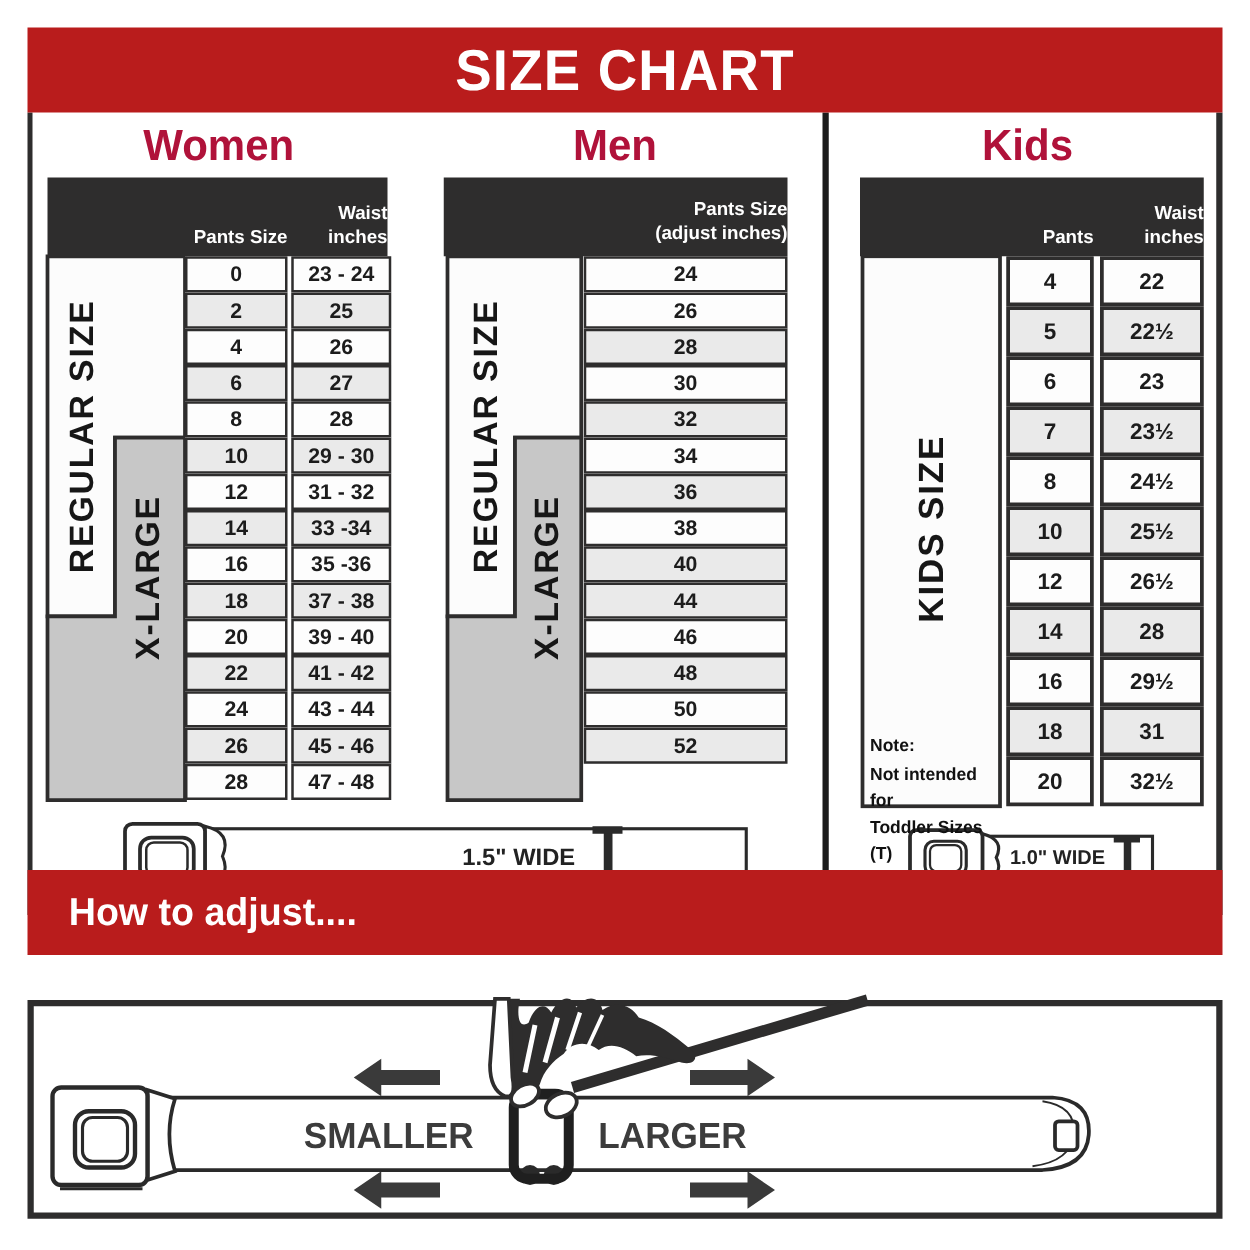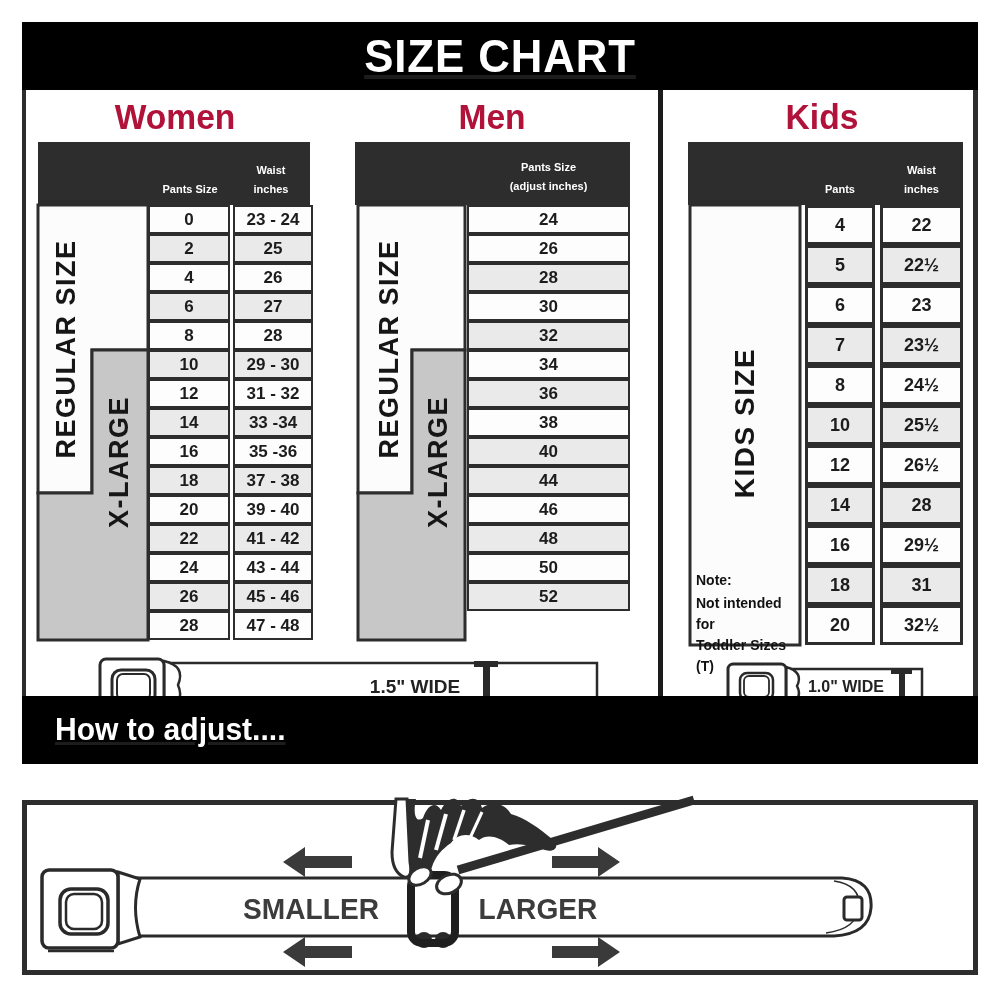--- a/index.html
+++ b/index.html
@@ -3,61 +3,61 @@
 <meta charset="utf-8">
 <style>
   html,body{margin:0;padding:0;}
   body{
     width:1000px;height:1000px;position:relative;background:#ffffff;
     font-family:"Liberation Sans", sans-serif;color:#1c1c1c;overflow:hidden;
   }
   
   #shape-layer{position:absolute;left:0;top:0;z-index:1;}
   
-  .banner{position:absolute;left:22px;width:956px;background:#000000;z-index:2;text-decoration:underline;}
+  .banner{position:absolute;left:22px;width:956px;background:#b91c1c;z-index:2;}
   #title-banner{top:22px;height:68px;display:flex;align-items:center;justify-content:center;}
   #title-banner .t{color:#fff;font-size:46px;font-weight:bold;letter-spacing:1px;transform:scaleX(.95);}
   #adjust-banner{top:696px;height:68px;display:flex;align-items:center;}
   #adjust-banner .t{color:#fff;font-size:31px;font-weight:bold;margin-left:33px;transform:scaleX(.97);transform-origin:left;}
   
   #main-panel{position:absolute;left:22px;top:90px;width:956px;height:642px;background:#fff;
     border-left:4px solid #2e2d2d;border-right:5px solid #2e2d2d;box-sizing:border-box;z-index:0;}
   #panel-divider{position:absolute;left:658px;top:90px;width:5px;height:642px;background:#1b1b1b;z-index:2;}
   
   .col-heading{position:absolute;top:97px;width:230px;text-align:center;
     color:#b0123a;font-size:35px;font-weight:bold;z-index:2;transform:scaleX(.96);}
   #women-heading{left:60px;}
   #men-heading{left:377px;}
   #kids-heading{left:707px;}
   
   .tbl-header{position:absolute;top:142px;height:63px;background:#2e2d2d;z-index:2;color:#fff;}
   #women-header{left:38px;width:272px;}
   #men-header{left:355px;width:275px;}
   #kids-header{left:688px;width:275px;}
-  .hdr-label{position:absolute;bottom:6px;text-align:center;font-weight:bold;font-size:11px;line-height:19px;}
+  .hdr-label{position:absolute;bottom:6px;text-align:right;font-weight:bold;font-size:15px;line-height:19px;}
   
   .grid{position:absolute;display:grid;z-index:2;}
   #women-grid{left:148px;top:205px;grid-template-columns:82px 80px;column-gap:3px;grid-auto-rows:29px;}
   #men-grid{left:467px;top:205px;grid-template-columns:163px;grid-auto-rows:29px;}
   #kids-grid{left:805px;top:205px;grid-template-columns:70px 83px;column-gap:5px;grid-auto-rows:40px;}
   .cell{box-sizing:border-box;border:2px solid #2e2d2d;background:#fdfdfd;
     display:flex;align-items:center;justify-content:center;
     font-weight:bold;font-size:17px;}
   .cell.alt{background:#eaeaea;}
   #kids-grid .cell{border-width:3px;font-size:18px;}
   
   .vlabel{position:absolute;z-index:2;width:320px;text-align:center;font-weight:bold;
     font-size:27px;letter-spacing:1.5px;color:#161616;white-space:nowrap;}
   
   .belt-label{position:absolute;z-index:2;font-weight:bold;text-align:center;color:#222;}
   #adult-belt-label{left:348px;top:676px;width:134px;font-size:19px;}
   #kids-belt-label{left:798px;top:678px;width:96px;font-size:16px;}
   #kids-note{position:absolute;left:696px;top:570px;width:108px;z-index:2;
     font-size:14px;font-weight:bold;line-height:21px;color:#111;}
-  #kids-note .n1{margin-bottom:2px;}
+  #kids-note .n1{margin-bottom:2px;margin-top:16px;}
   
   #bottom-box{position:absolute;left:22px;top:800px;width:956px;height:175px;background:#fff;
     border:5px solid #2e2d2d;box-sizing:border-box;z-index:0;}
   .adjust-word{position:absolute;top:893px;width:170px;text-align:center;z-index:2;
     font-size:29px;font-weight:bold;color:#3c3c3c;transform:scaleX(.97);}
   #smaller-label{left:226px;}
   #larger-label{left:453px;}
 </style>
 </head>
 <body>

